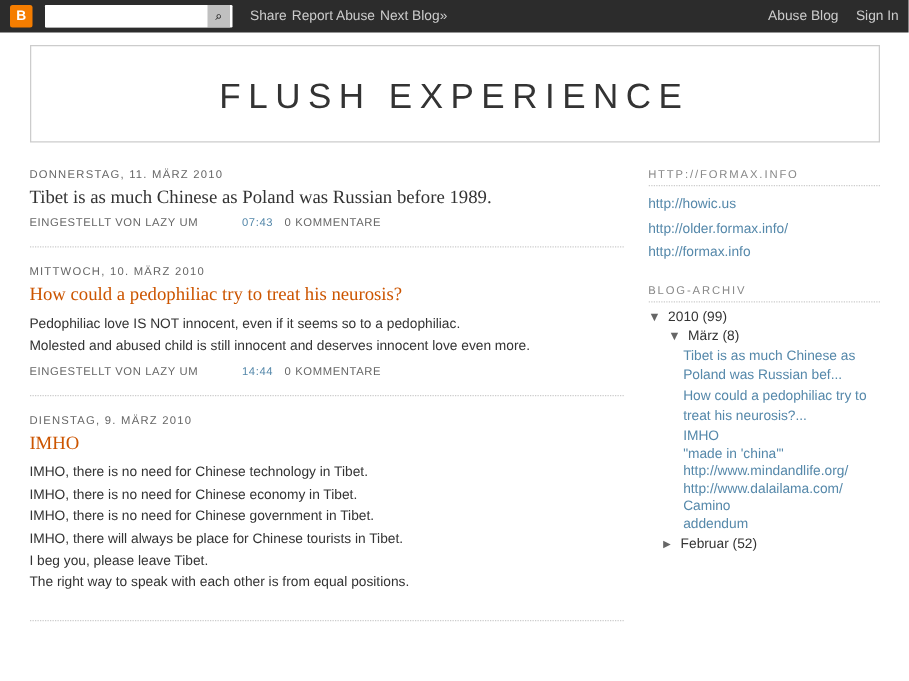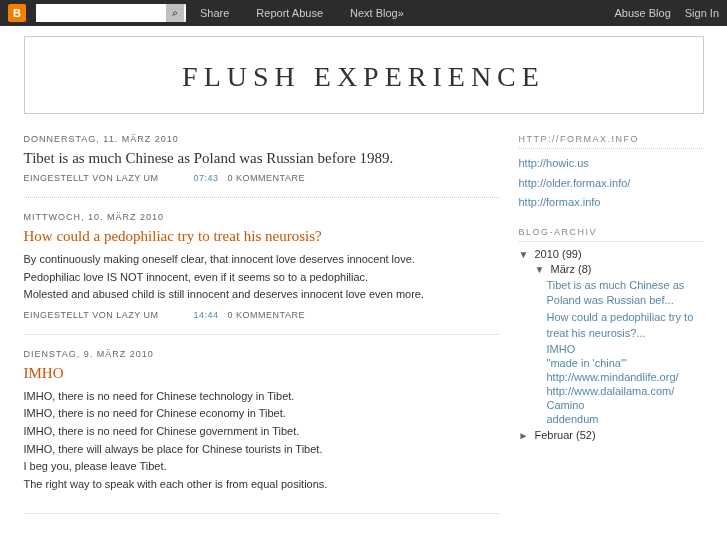--- a/index.html
+++ b/index.html
@@ -32,21 +32,21 @@
       overflow: hidden;
     }
     #navbar .search-bar input {
       border: none; outline: none; font-size: 11px; padding: 0 4px; width: 130px; height: 18px;
     }
     #navbar .search-bar .search-btn {
       background: #c0c0c0; border: none; width: 18px; height: 18px; cursor: pointer;
       display: flex; align-items: center; justify-content: center; font-size: 10px;
     }
     #navbar .nav-links {
-      display: flex; gap: 27px; margin-left: 4px;
+      display: flex; gap: 4px; margin-left: 4px;
     }
     #navbar .nav-links a {
       color: #ccc; font-size: 11px; text-decoration: none; font-family: Arial, sans-serif;
     }
     #navbar .right-links {
       margin-left: auto; display: flex; gap: 14px;
     }
     #navbar .right-links a {
       color: #ccc; font-size: 11px; text-decoration: none; font-family: Arial, sans-serif;
     }
@@ -59,21 +59,21 @@
     }
 
     
     #blog-header {
       border: 1px solid #ccc;
       text-align: center;
       padding: 24px 20px 20px;
       margin-bottom: 20px;
     }
     #blog-header h1 {
-      font-family: Liberation Serif, serif;
+      font-family: Liberation Sans, sans-serif;
       font-size: 28px;
       letter-spacing: 6px;
       font-weight: normal;
       color: #333;
       text-transform: uppercase;
     }
 
     
     #content-area {
       display: flex;
@@ -188,21 +188,21 @@
     }
     .archive-other-link {
       display: block;
       margin-left: 28px;
       color: #5588aa;
       text-decoration: none;
       font-size: 11px;
       margin-bottom: 2px;
     }
     .archive-feb {
-      margin-left: 0;
+      margin-left: 10px;
       color: #333;
       font-size: 11px;
     }
     .archive-feb .toggle {
       color: #666; font-size: 10px; margin-right: 3px;
     }
   </style>
 </head>
 <body>
 
@@ -241,21 +241,20 @@
           <a href="#" class="time-link">07:43</a>
           &nbsp;
           <a href="#">0 Kommentare</a>
         </div>
       </div>
 
       <div class="post">
         <div class="post-date">Mittwoch, 10. März 2010</div>
         <div class="post-title" style="color:#cc5500;">How could a pedophiliac try to treat his neurosis?</div>
         <div class="post-body">
-          <div>By continuously making oneself clear, that innocent love deserves innocent love.</div>
           <div>Pedophiliac love IS NOT innocent, even if it seems so to a pedophiliac.</div>
           <div>Molested and abused child is still innocent and deserves innocent love even more.</div>
         </div>
         <div class="post-footer">
           <span>Eingestellt von Lazy um</span>
           <a href="#" class="time-link">14:44</a>
           &nbsp;
           <a href="#">0 Kommentare</a>
         </div>
       </div>

